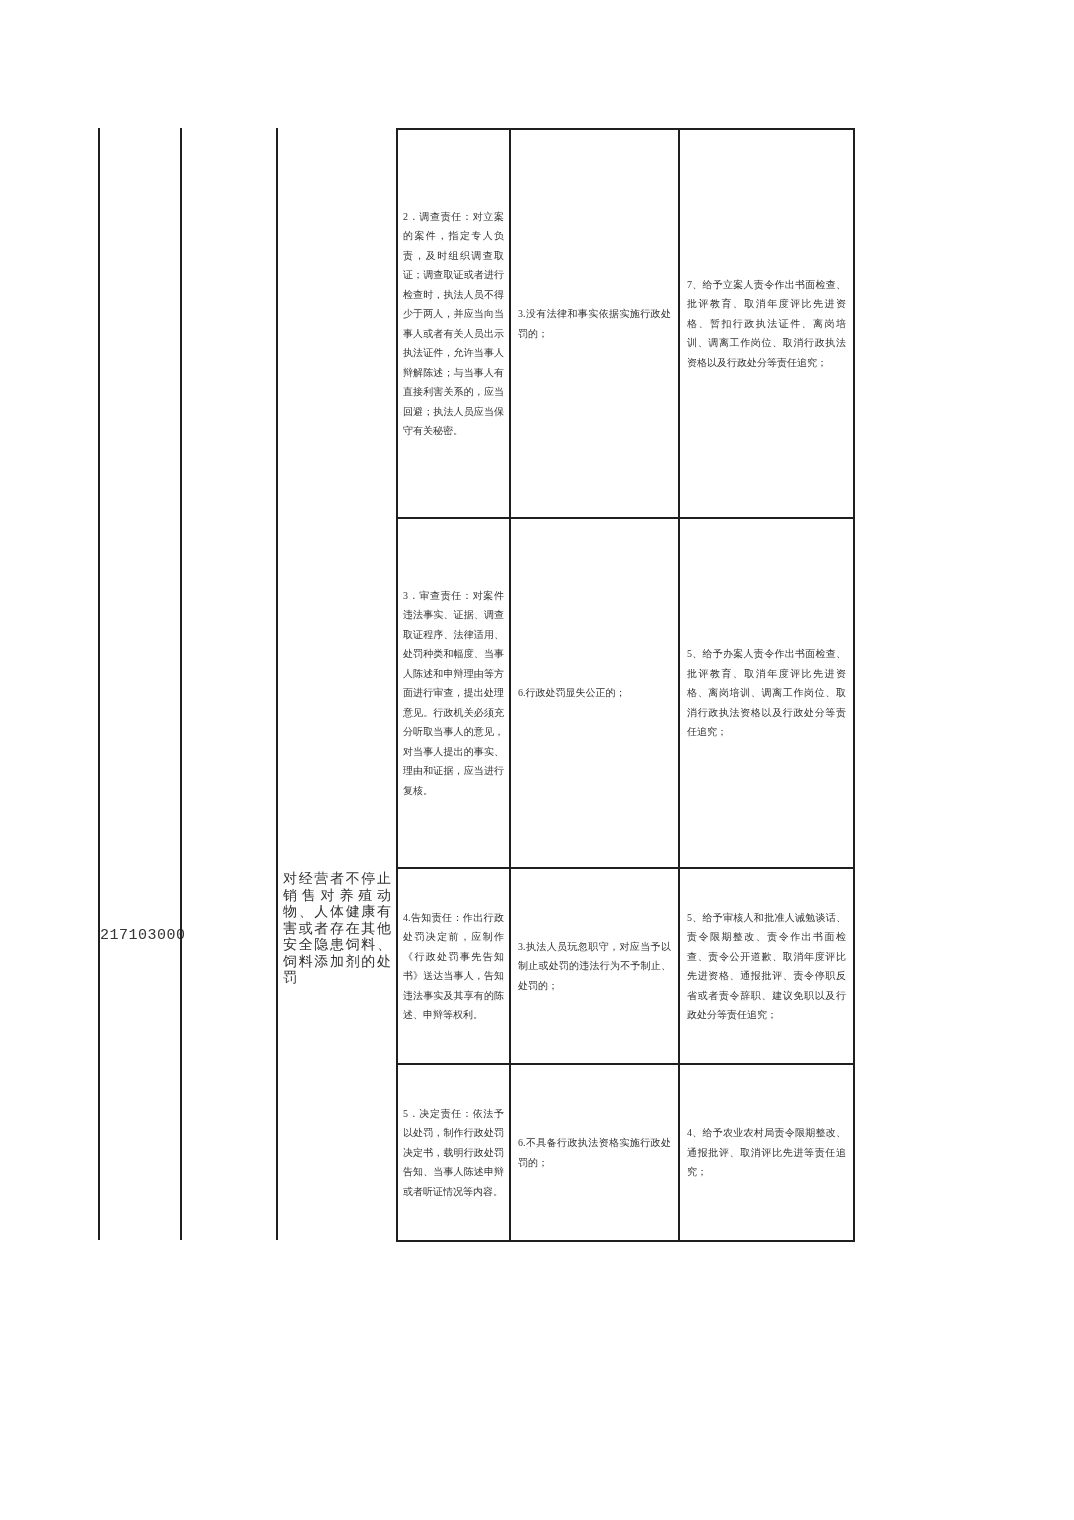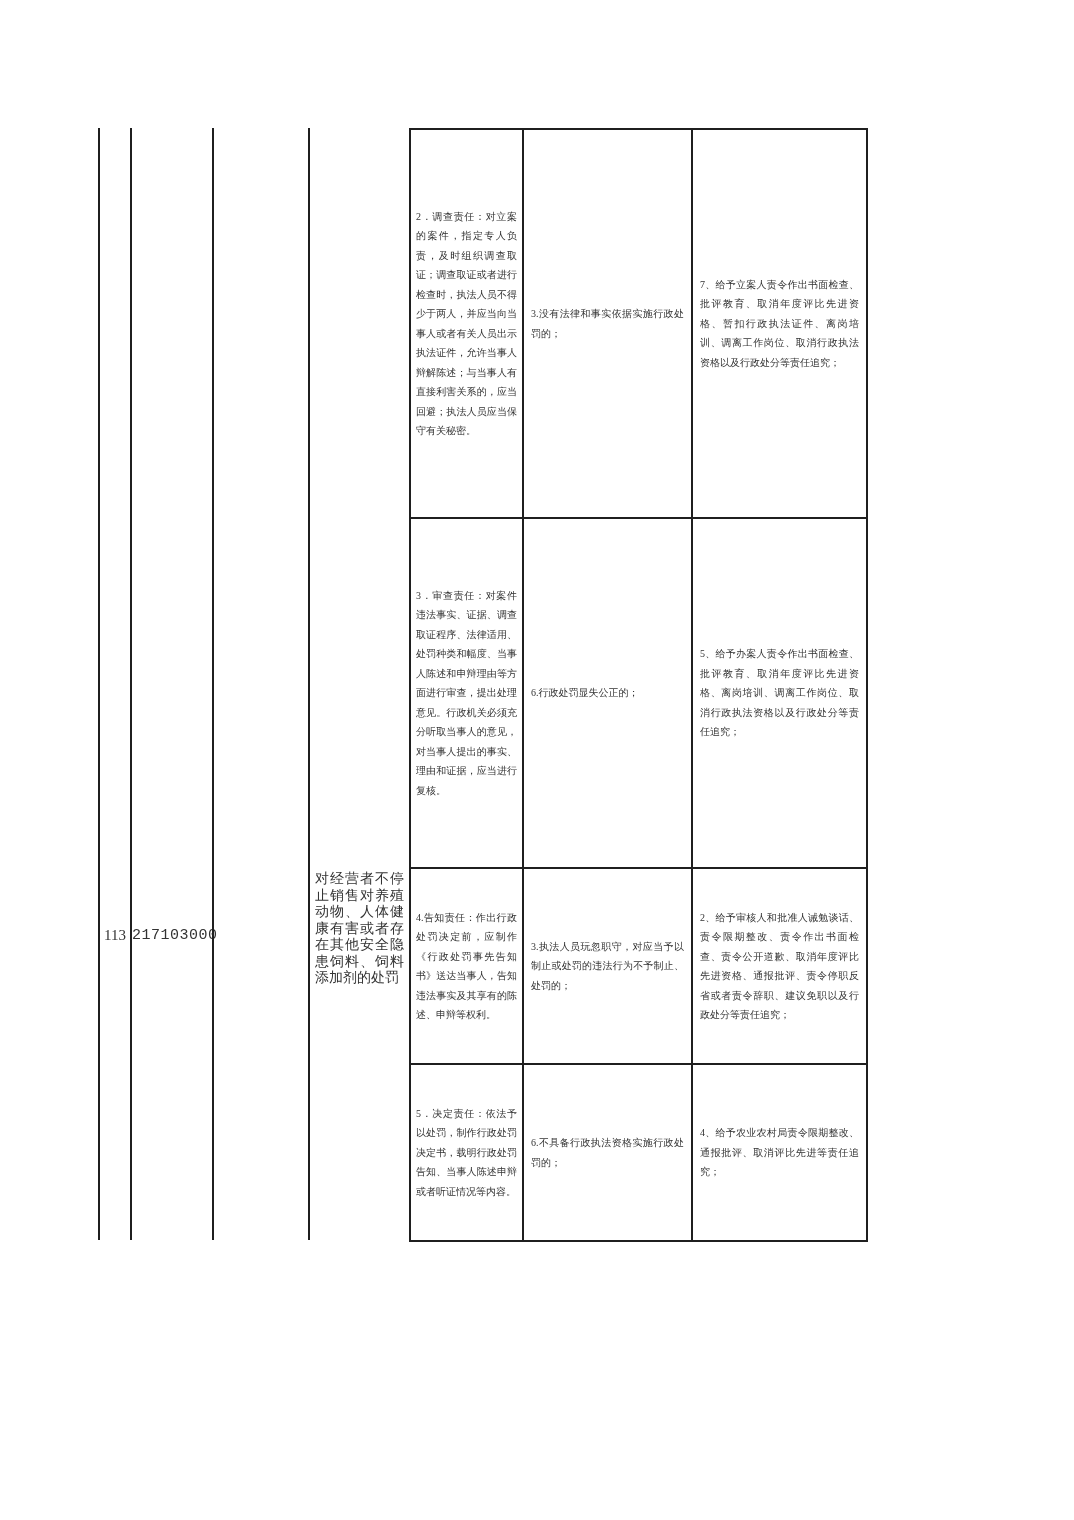--- a/index.html
+++ b/index.html
@@ -27,21 +27,21 @@
   .lcell {
     box-sizing: border-box;
     border-left: 2px solid #1f1f1f;
     position: relative;
     height: 100%;
   }
   .c1 { width: 32px; }
   .c2 { width: 73px; }
   .c3 { width: 82px; }
   .c4 { width: 96px; }
-  .c5 { width: 101px; text-decoration: underline; }
+  .c5 { width: 120px; text-decoration: underline; }
   .lnum {
     position: absolute;
     top: 798px;
     left: 0;
     right: 0;
     text-align: center;
     font-size: 15px;
     line-height: 19px;
     white-space: nowrap;
   }
@@ -100,23 +100,20 @@
   tr.r2 { height: 350px; }
   tr.r3 { height: 196px; margin-left: 24px; }
   tr.r4 { height: 177px; }
 </style>
 </head>
 <body>
 
 <div class="sheet">
   <div class="table-area">
 
-    <div class="lcell c1">
-      <div class="lnum">113</div>
-    </div>
     <div class="lcell c3">
       <div class="lcode">217103000</div>
     </div>
     <div class="lcell c4">
       <div class="lnum"></div>
     </div>
     <div class="lcell c5">
       <div class="litem">对经营者不停止销售对养殖动物、人体健康有害或者存在其他安全隐患饲料、饲料添加剂的处罚</div>
     </div>
 
@@ -133,21 +130,21 @@
           <td class="acct">7、给予立案人责令作出书面检查、批评教育、取消年度评比先进资格、暂扣行政执法证件、离岗培训、调离工作岗位、取消行政执法资格以及行政处分等责任追究；</td>
         </tr>
         <tr class="r2">
           <td class="duty">3．审查责任：对案件违法事实、证据、调查取证程序、法律适用、处罚种类和幅度、当事人陈述和申辩理由等方面进行审查，提出处理意见。行政机关必须充分听取当事人的意见，对当事人提出的事实、理由和证据，应当进行复核。</td>
           <td class="situ">6.行政处罚显失公正的；</td>
           <td class="acct">5、给予办案人责令作出书面检查、批评教育、取消年度评比先进资格、离岗培训、调离工作岗位、取消行政执法资格以及行政处分等责任追究；</td>
         </tr>
         <tr class="r3">
           <td class="duty">4.告知责任：作出行政处罚决定前，应制作《行政处罚事先告知书》送达当事人，告知违法事实及其享有的陈述、申辩等权利。</td>
           <td class="situ">3.执法人员玩忽职守，对应当予以制止或处罚的违法行为不予制止、处罚的；</td>
-          <td class="acct">2、给予审核人和批准人诫勉谈话、责令限期整改、责令作出书面检查、责令公开道歉、取消年度评比先进资格、通报批评、责令停职反省或者责令辞职、建议免职以及行政处分等责任追究；</td>
+          <td class="acct">5、给予审核人和批准人诫勉谈话、责令限期整改、责令作出书面检查、责令公开道歉、取消年度评比先进资格、通报批评、责令停职反省或者责令辞职、建议免职以及行政处分等责任追究；</td>
         </tr>
         <tr class="r4">
           <td class="duty">5．决定责任：依法予以处罚，制作行政处罚决定书，载明行政处罚告知、当事人陈述申辩或者听证情况等内容。</td>
           <td class="situ">6.不具备行政执法资格实施行政处罚的；</td>
           <td class="acct">4、给予农业农村局责令限期整改、通报批评、取消评比先进等责任追究；</td>
         </tr>
       </tbody>
     </table>
 
   </div>

